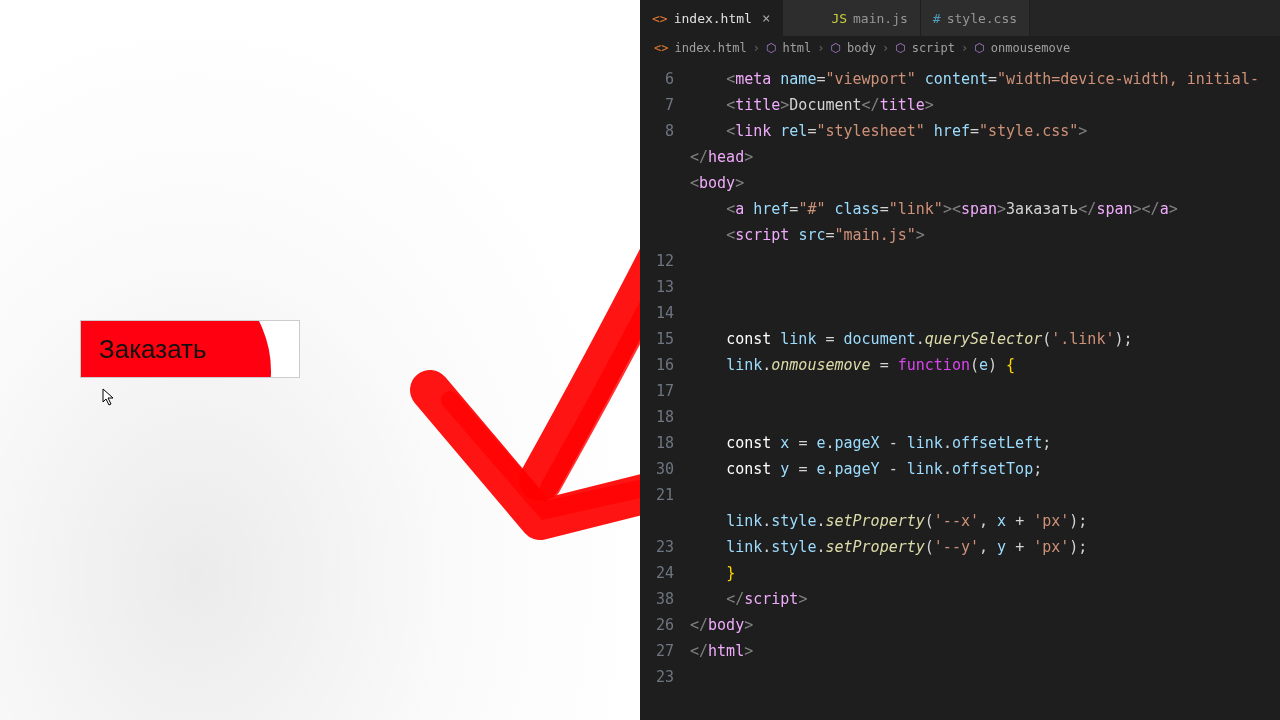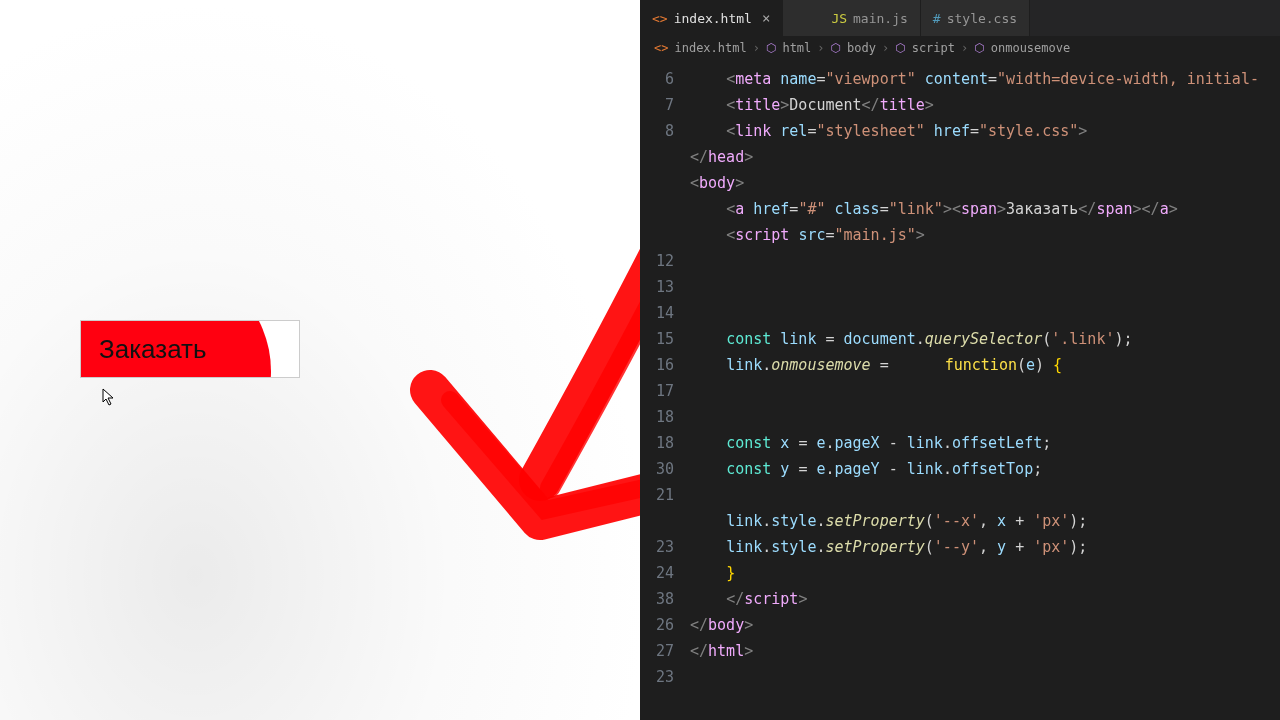--- a/index.html
+++ b/index.html
@@ -32,22 +32,22 @@
 .breadcrumb .sep { color:#666; }
 .bc-icon { color:#b180d7; }
 
 .code-area { display:flex; height:calc(100% - 60px); }
 .gutter { width:50px; text-align:right; padding-right:16px; color:#6e7681; font-size:15px; line-height:26px; padding-top:6px; user-select:none; }
 .gutter div { height:26px; }
 .code { flex:1; padding-top:6px; line-height:26px; font-size:15px; white-space:pre; overflow:hidden; }  
 .tb { color:#f0abfc; }  
 .at { color:#9cdcfe; }  
 .st { color:#ce9178; }  
-.kw { color:#fde047;margin-left:47px; }  
-.kc { color:#5eead4; }  
+.kw { color:#d946ef; }  
+.kc { color:#ffffff; }  
 .vr { color:#9cdcfe; }  
 .fn { color:#dcdcaa;font-style:italic; }  
 .pn { color:#d4d4d4; }  
 .br { color:#808080; }  
 .cb { color:#ffd700; }  
 .tx { color:#d4d4d4; }  
 </style>
 </head>
 <body>
 

